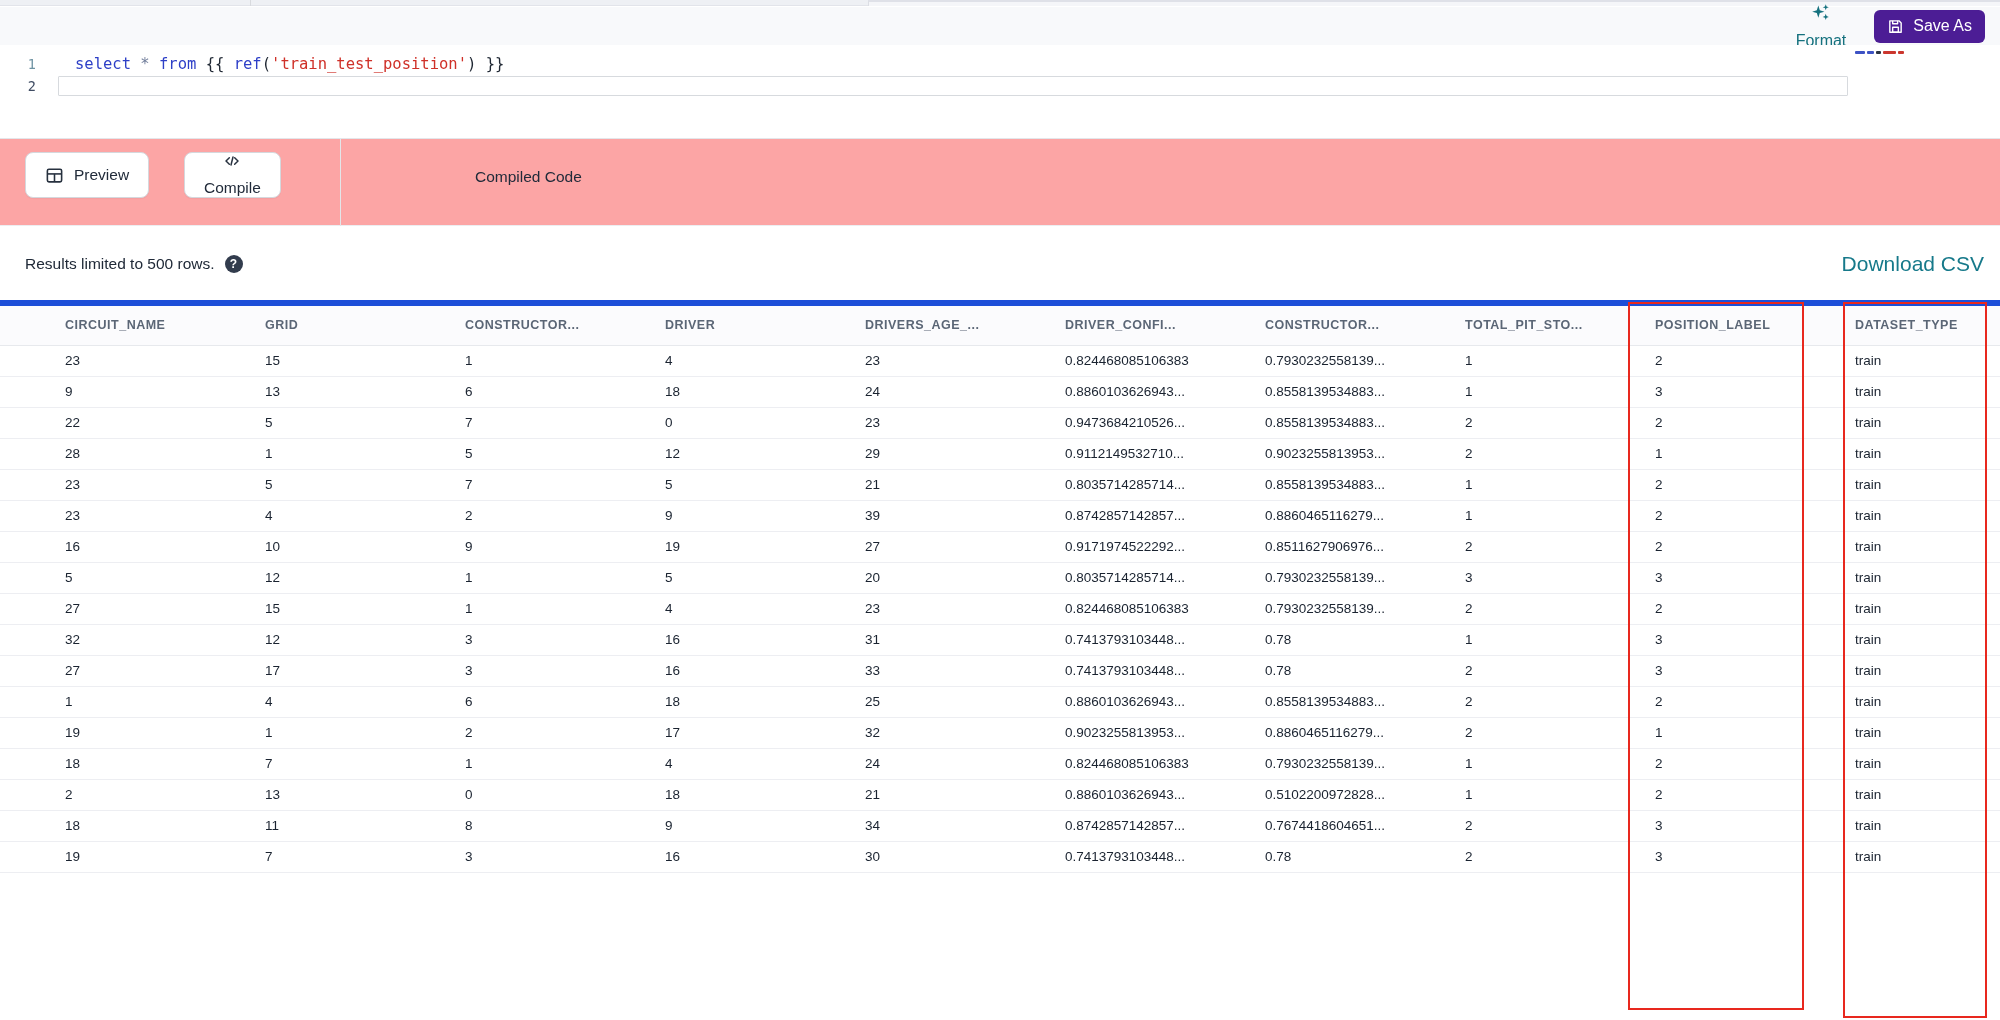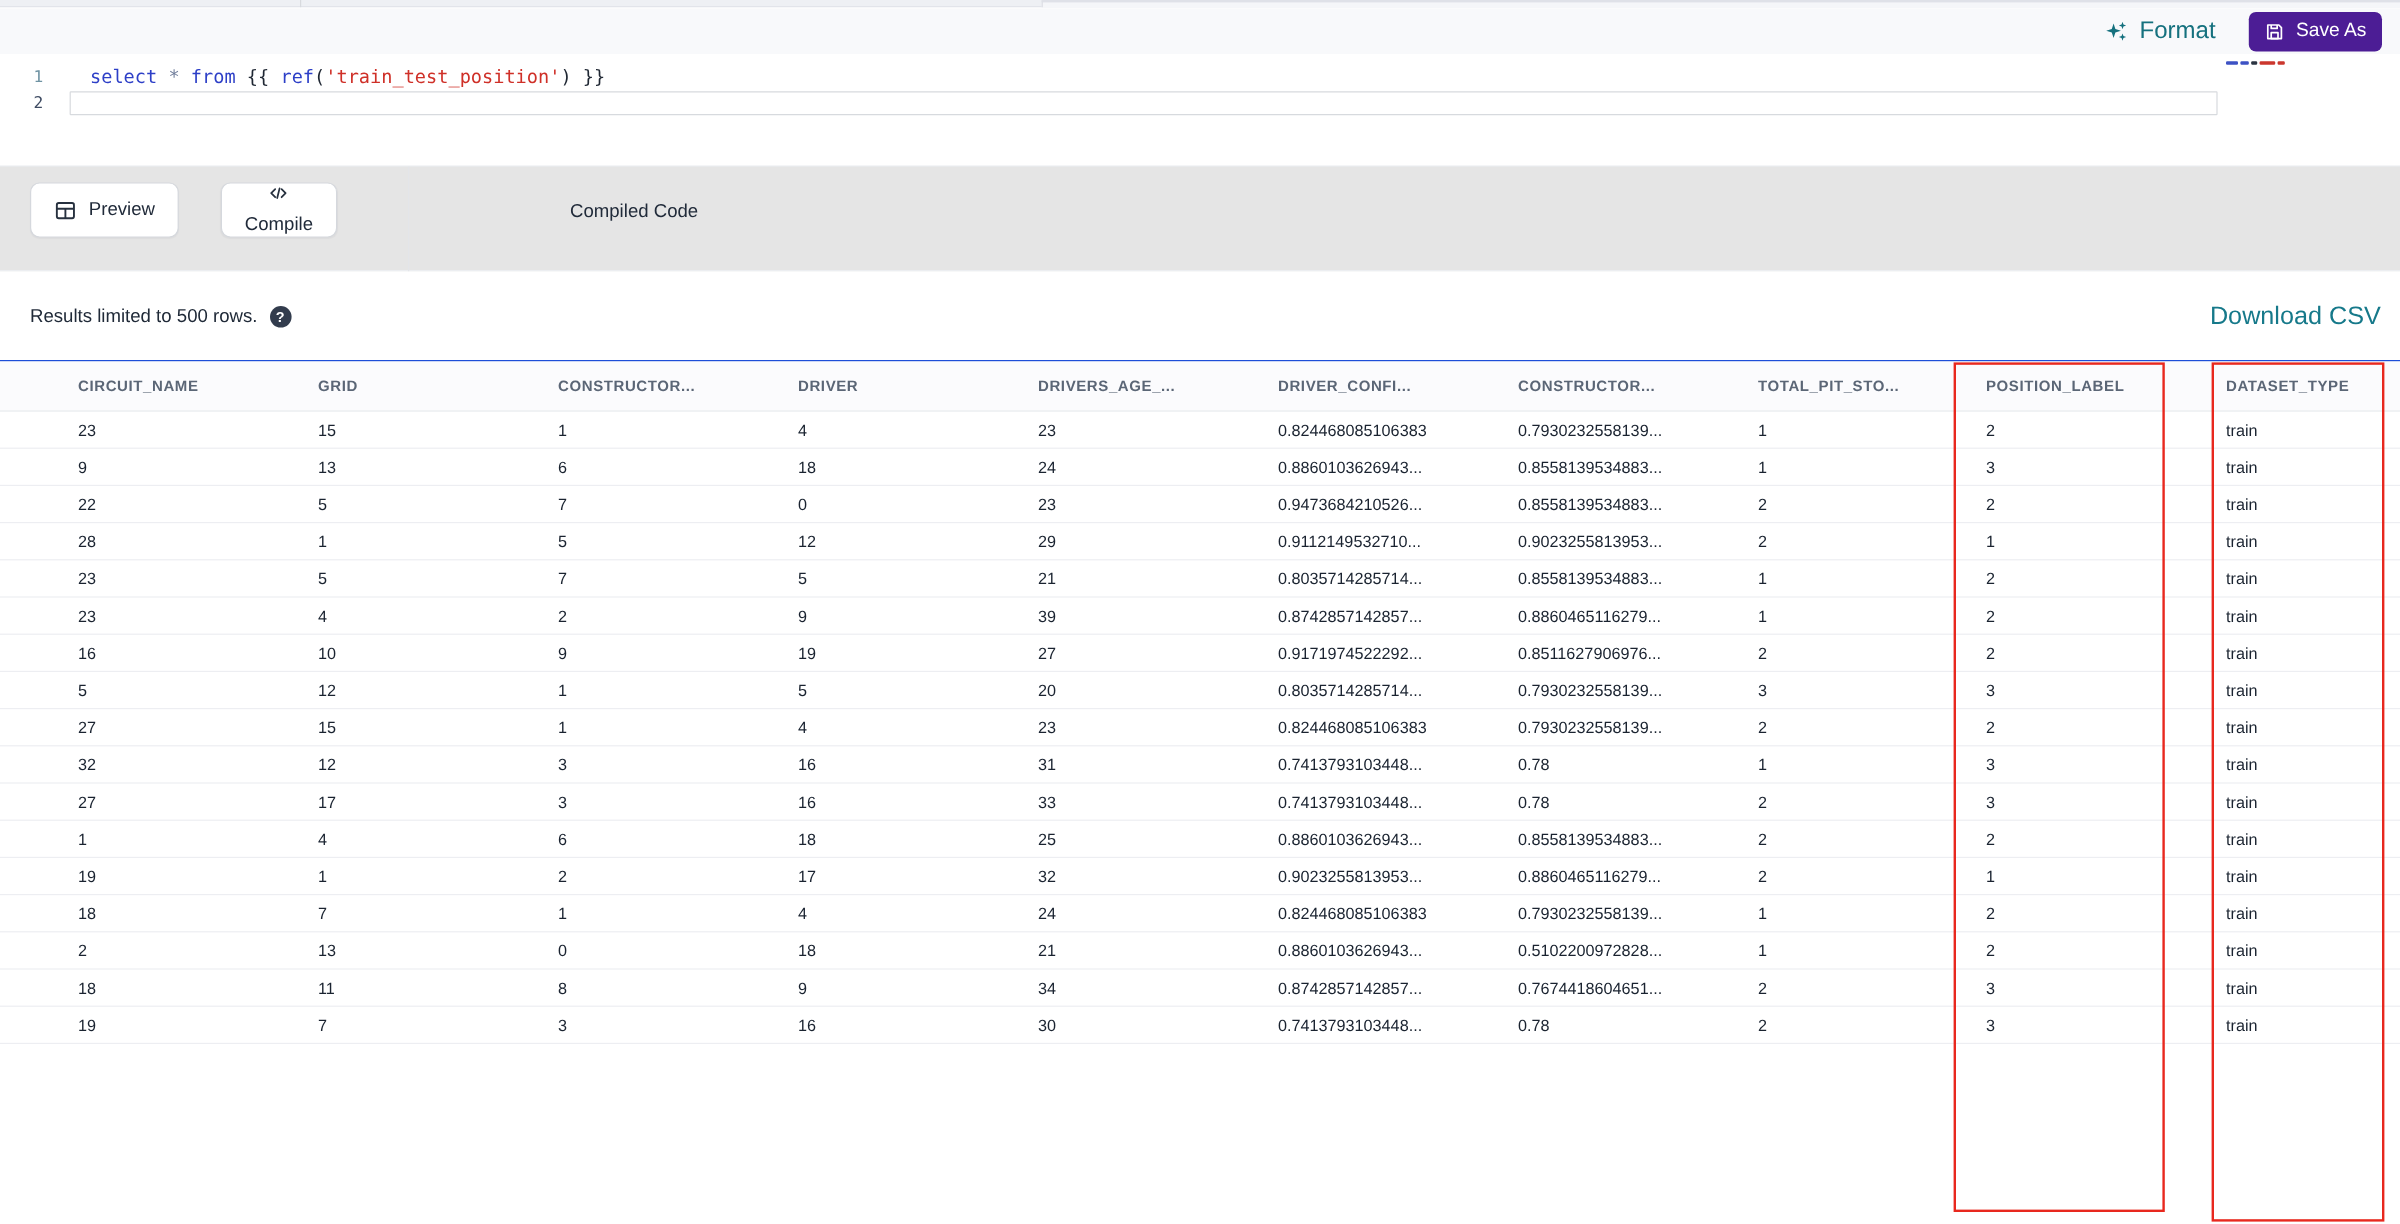--- a/index.html
+++ b/index.html
@@ -7,21 +7,21 @@
   .app { position:relative; width:2000px; height:1020px; background:#fff; overflow:hidden; }
 
   
   .top-strip { position:absolute; top:0; left:0; width:2000px; height:6px; background:#eef0f4; border-bottom:1px solid #e2e4ea; }
   .strip-div { position:absolute; top:0; left:250px; width:1px; height:6px; background:#d8dade; }
   .strip-seg { position:absolute; top:0; left:868px; right:0; height:6px; background:#f5f6f9; border-left:1px solid #dcdee4; border-top:2px solid #dfe1e8; }
 
   
   .editor-header { position:absolute; top:7px; left:0; width:2000px; height:38px; background:#f8f9fb;
     display:flex; align-items:center; justify-content:flex-end; gap:28px; padding-right:15px; }
-  .format-btn { display:flex; align-items:center; gap:9px; color:#15717e; font-size:20px; font-weight:500; cursor:pointer; }
+  .format-btn { display:flex; align-items:center; gap:9px; color:#15717e; font-size:16px; font-weight:500; cursor:pointer;flex-direction:column; }
   .saveas-btn { display:flex; align-items:center; gap:9px; background:#4c1d95; color:#fff; border:none; border-radius:6px;
     height:33px; padding:0 13px; font-size:16px; font-family:"Liberation Sans", sans-serif; font-weight:500; cursor:pointer; }
 
   
   .code-area { position:absolute; top:45px; left:0; width:2000px; height:94px; background:#fff; border-bottom:1px solid #e4e6ea; }
   .gutter { position:absolute; left:0; top:8px; width:52px; }
   .ln { height:22px; line-height:22px; text-align:right; padding-right:16px; font-family:"DejaVu Sans Mono", monospace; font-size:13.5px; }
   .ln1 { color:#6f93a3; }
   .ln2 { color:#3f4c63; }
   .code-lines { position:absolute; left:58px; top:8px; }
@@ -30,21 +30,21 @@
   .tok-kw { color:#2d3fc7; }
   .tok-pl { color:#1f2733; }
   .tok-op { color:#717e9b; }
   .tok-br { color:#1f2733; }
   .tok-fn { color:#2d3fc7; }
   .tok-str { color:#cf3028; }
   .minimap { position:absolute; left:1855px; top:6px; display:flex; gap:2px; align-items:center; }
   .minimap i { display:block; height:3px; border-radius:1px; }
 
   
-  .toolbar { position:absolute; top:139px; left:0; width:2000px; height:87px; background:#e5e5e5; border-bottom:1px solid #eceef1; }
+  .toolbar { position:absolute; top:139px; left:0; width:2000px; height:87px; background:#fca5a5; border-bottom:1px solid #eceef1; }
   .tool-btn { position:absolute; top:13px; height:46px; display:flex; align-items:center; gap:10px; background:#fff;
     border:1px solid #d5d8dd; border-radius:8px; padding:0 19px; font-size:15.5px; font-weight:500; color:#212b3a;
     font-family:"Liberation Sans", sans-serif; cursor:pointer; box-shadow:0 1px 1px rgba(20,30,50,0.04); }
   .btn-preview { left:25px; }
   .btn-compile { left:184px;flex-direction:column; }
   .vdiv { position:absolute; left:340px; top:0; width:1px; height:87px; background:#e3e5e9; }
   .tab { position:absolute; top:0; height:87px; display:flex; align-items:center; padding:0 23px 12px 23px;
     font-size:15.5px; color:#212b3a; cursor:pointer; }
   .tab-results { left:355px; border-bottom:3px solid #3a414d; font-weight:500; }
   .tab-compiled { left:452px; }
@@ -52,21 +52,21 @@
   
   .results-info { position:absolute; top:227px; left:0; width:2000px; height:73px; display:flex; align-items:center;
     padding:0 16px 0 25px; font-size:15.5px; color:#202a38; }
   .help-icon { display:inline-block; width:18px; height:18px; margin-left:10px; background:#323c4d; color:#fff;
     border-radius:50%; font-size:12px; font-weight:700; line-height:18px; text-align:center; cursor:pointer; }
   .download-link { margin-left:auto; color:#16798a; font-size:21px; cursor:pointer; text-decoration:none; }
 
   
   .table-wrap { position:absolute; top:300px; left:0; width:2000px; height:720px; }
   table { width:2000px; border-collapse:collapse; table-layout:fixed; }
-  thead tr { height:42px; background:#fbfbfd; border-top:1px solid #1d4ed8; border-bottom:1px solid #e7e9ed; }
+  thead tr { height:42px; background:#fbfbfd; border-top:6px solid #1d4ed8; border-bottom:1px solid #e7e9ed; }
   th { font-size:12.5px; font-weight:700; letter-spacing:0.5px; color:#5b6676; text-align:left; padding-left:15px;
     overflow:hidden; white-space:nowrap; }
   th:first-child { padding-left:65px; }
   tbody tr { height:31px; border-bottom:1px solid #edeef2; background:#fff; }
   td { font-size:13.5px; color:#1a2330; padding-left:15px; overflow:hidden; white-space:nowrap; }
   td:first-child { padding-left:65px; }
 
   .hl-box { position:absolute; border:2px solid #e8281e; pointer-events:none; }
   .hl-pos { left:1628px; top:2px; width:176px; height:708px; }
   .hl-ds  { left:1843px; top:2px; width:144px; height:716px; }

